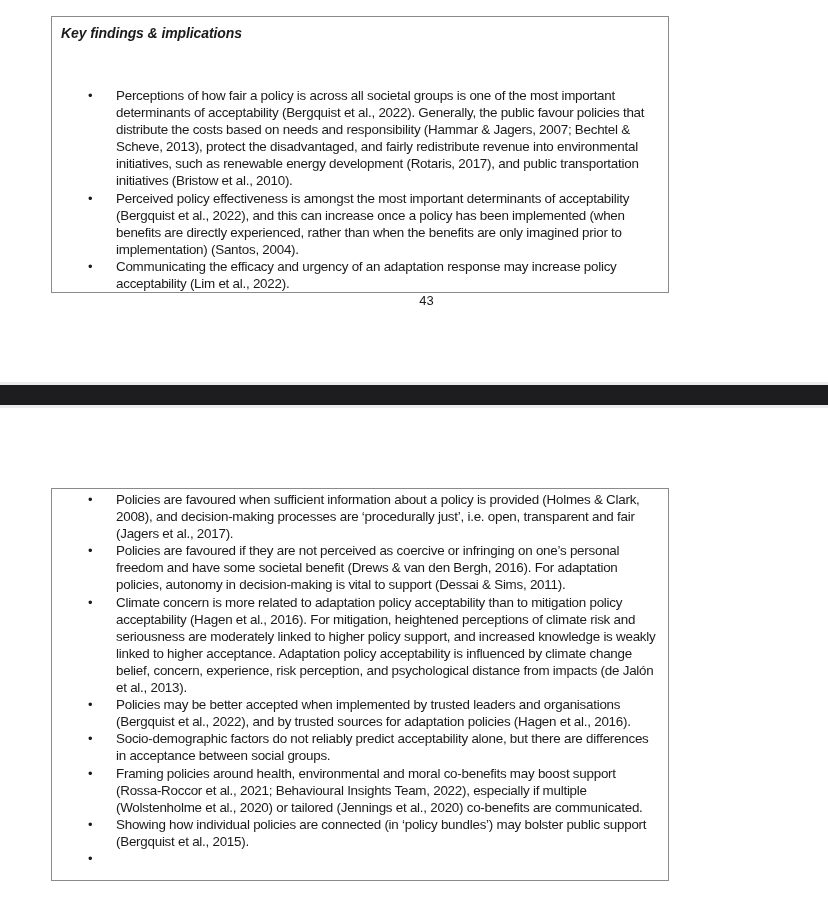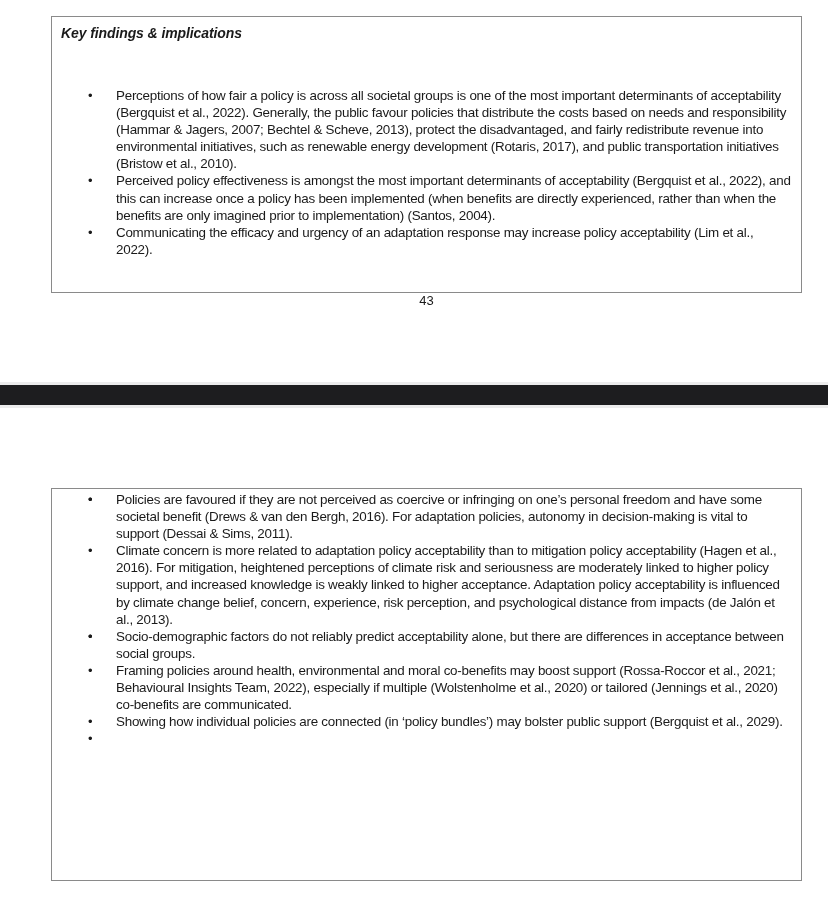--- a/index.html
+++ b/index.html
@@ -1,18 +1,18 @@
 <!DOCTYPE html>
 <html><head>
   <meta charset="utf-8">
   <style>
     html, body { margin:0; padding:0; }
     body { width:828px; height:901px; background:#ffffff; position:relative; overflow:hidden;
            font-family:"Liberation Sans", sans-serif; color:#1a1a1a; }
-    .box { position:absolute; left:51px; width:751px; border:1px solid #8a8a8a; background:#fff; box-sizing:border-box; }
+    .box { position:absolute; left:51px; width:618px; border:1px solid #8a8a8a; background:#fff; box-sizing:border-box; }
     #box1 { top:16px; height:277px; }
     #box2 { top:488px; height:393px; border-top:1px solid #8a8a8a; }
     .head { font-style:italic; font-weight:bold; font-size:14px; margin-left:9px; letter-spacing:-0.1px; }
     #h1 { position:absolute; top:8px; }
     #h2 { position:absolute; top:42px; }
     ul { list-style:none; margin:0; padding:0; position:absolute; left:0; right:0; }
     #list1 { top:70px; }
     #list2 { top:2px; }
     li { position:relative; padding-left:64px; padding-right:8px; font-size:13.4px; line-height:17.1px; letter-spacing:-0.25px; }
     .bullet { position:absolute; left:36px; top:0; font-size:13px; }
@@ -31,22 +31,22 @@
     <li><span class="bullet">•</span><span>Communicating the efficacy and urgency of an adaptation response may increase policy acceptability (Lim et al., 2022).</span></li>
   </ul>
 </div>
 
 <div class="pagenum">43</div>
 
 <div class="divider"></div>
 
 <div id="box2" class="box">
   <ul id="list2">
-    <li><span class="bullet">•</span></li>
+    <li><span class="bullet">•</span><span>Policies are favoured when sufficient information about a policy is provided (Holmes &amp; Clark, 2008), and decision-making processes are ‘procedurally just’, i.e. open, transparent and fair (Jagers et al., 2017).</span></li>
     <li><span class="bullet">•</span><span>Policies are favoured if they are not perceived as coercive or infringing on one’s personal freedom and have some societal benefit (Drews &amp; van den Bergh, 2016). For adaptation policies, autonomy in decision-making is vital to support (Dessai &amp; Sims, 2011).</span></li>
     <li><span class="bullet">•</span><span>Climate concern is more related to adaptation policy acceptability than to mitigation policy acceptability (Hagen et al., 2016). For mitigation, heightened perceptions of climate risk and seriousness are moderately linked to higher policy support, and increased knowledge is weakly linked to higher acceptance. Adaptation policy acceptability is influenced by climate change belief, concern, experience, risk perception, and psychological distance from impacts (de Jalón et al., 2013).</span></li>
-    <li><span class="bullet">•</span></li>
+    <li><span class="bullet">•</span><span>Policies may be better accepted when implemented by trusted leaders and organisations (Bergquist et al., 2022), and by trusted sources for adaptation policies (Hagen et al., 2016).</span></li>
     <li><span class="bullet">•</span><span>Socio-demographic factors do not reliably predict acceptability alone, but there are differences in acceptance between social groups.</span></li>
     <li><span class="bullet">•</span><span>Framing policies around health, environmental and moral co-benefits may boost support (Rossa-Roccor et al., 2021; Behavioural Insights Team, 2022), especially if multiple (Wolstenholme et al., 2020) or tailored (Jennings et al., 2020) co-benefits are communicated.</span></li>
-    <li><span class="bullet">•</span><span>Showing how individual policies are connected (in ‘policy bundles’) may bolster public support (Bergquist et al., 2029).</span></li>
+    <li><span class="bullet">•</span><span>Showing how individual policies are connected (in ‘policy bundles’) may bolster public support (Bergquist et al., 2015).</span></li>
     <li><span class="bullet">•</span></li>
   </ul>
 </div>
 
 </body></html>

